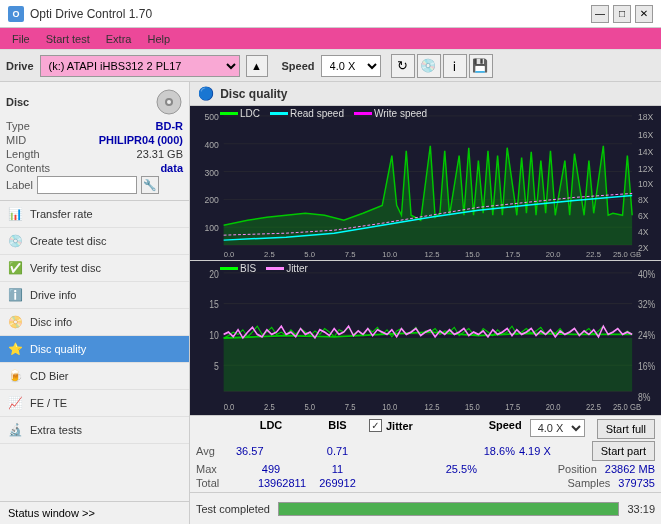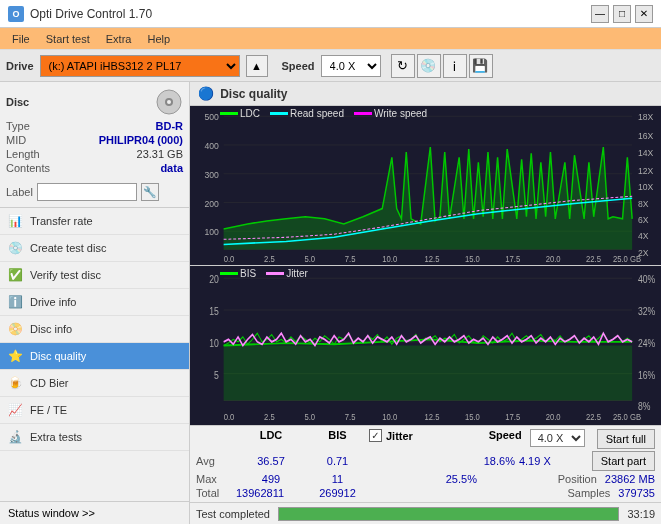--- a/index.html
+++ b/index.html
@@ -7,48 +7,48 @@
     
     
     .title-bar { background: #fff; border-bottom: 1px solid #ccc; display: flex; align-items: center; justify-content: space-between; padding: 4px 8px; height: 28px; }
     .title-bar-left { display: flex; align-items: center; gap: 6px; }
     .title-icon { width: 16px; height: 16px; background: #4a90d9; border-radius: 2px; display: flex; align-items: center; justify-content: center; color: white; font-size: 9px; font-weight: bold; }
     .title-text { font-size: 12px; color: #333; }
     .title-controls { display: flex; gap: 4px; }
     .title-btn { width: 18px; height: 18px; border: 1px solid #999; background: #e8e8e8; cursor: pointer; display: flex; align-items: center; justify-content: center; font-size: 10px; }
     
     
-    .menu-bar { background: #fdba74; border-bottom: 1px solid #ddd; display: flex; align-items: center; padding: 2px 4px; height: 22px; text-align: right; }
+    .menu-bar { background: #ec4899; border-bottom: 1px solid #ddd; display: flex; align-items: center; padding: 2px 4px; height: 22px; text-align: right; }
     .menu-item { padding: 2px 8px; cursor: pointer; font-size: 11px; color: #333; }
     
     
     .drive-bar { background: #e8e8e8; border-bottom: 1px solid #ccc; display: flex; align-items: center; padding: 3px 6px; height: 32px; gap: 6px; }
     .drive-label { font-weight: bold; font-size: 11px; color: #333; text-align: center; }
-    .drive-select { background: #f97316; border: 1px solid #999; padding: 2px 4px; font-size: 11px; height: 22px; min-width: 200px; }
+    .drive-select { background: #f9a8d4; border: 1px solid #999; padding: 2px 4px; font-size: 11px; height: 22px; min-width: 200px; }
     .drive-icon-btn { width: 22px; height: 22px; background: #f0f0f0; border: 1px solid #999; cursor: pointer; display: flex; align-items: center; justify-content: center; }
     .speed-label { font-weight: bold; font-size: 11px; color: #333; margin-left: 8px; }
     .speed-select { background: white; border: 1px solid #999; padding: 2px 4px; font-size: 11px; height: 22px; width: 60px; }
     .toolbar-icons { display: flex; gap: 2px; margin-left: 4px; }
     .toolbar-icon { width: 24px; height: 24px; background: #f0f0f0; border: 1px solid #999; cursor: pointer; display: flex; align-items: center; justify-content: center; font-size: 13px; }
     
     
     .main { display: flex; height: calc(524px - 28px - 22px - 32px); }
     
     
     .sidebar { width: 190px; background: #f0f0f0; border-right: 1px solid #ccc; display: flex; flex-direction: column; }
     
     
     .disc-panel { padding: 6px; border-bottom: 1px solid #ccc; }
     .disc-header { display: flex; align-items: center; justify-content: space-between; margin-bottom: 4px; }
     .disc-title { font-weight: bold; font-size: 11px; color: #333; }
     .disc-row { display: flex; justify-content: space-between; margin-bottom: 2px; }
     .disc-key { color: #555; font-size: 11px; }
     .disc-val { color: #00a; font-size: 11px; font-weight: bold; }
     .disc-val-black { color: #333; font-size: 11px; }
-    .label-row { display: flex; align-items: center; gap: 4px; margin-top: 9px; }
+    .label-row { display: flex; align-items: center; gap: 4px; margin-top: 2px; }
     .label-input { border: 1px solid #999; width: 100px; height: 18px; padding: 1px 3px; font-size: 10px; }
     .label-btn { width: 18px; height: 18px; background: #f0f0f0; border: 1px solid #999; cursor: pointer; display: flex; align-items: center; justify-content: center; }
     
     
     .nav-items { flex: 1; }
     .nav-item { display: flex; align-items: center; padding: 5px 8px; cursor: pointer; border-bottom: 1px solid #e0e0e0; gap: 6px; }
     .nav-item.active { background: #4a90d9; color: white; }
     .nav-item.active .nav-label { color: white; }
     .nav-icon { width: 16px; height: 16px; display: flex; align-items: center; justify-content: center; font-size: 12px; }
     .nav-label { font-size: 11px; color: #333; }
@@ -73,21 +73,21 @@
     
     .lower-chart { flex: 1; position: relative; background: #1a1a2e; overflow: hidden; }
     .checkbox { width: 13px; height: 13px; border: 1px solid #666; background: white; display: flex; align-items: center; justify-content: center; }
     .checkmark { color: #333; font-size: 10px; }
     .speed-dropdown { font-size: 11px; color: #333; background: white; border: 1px solid #999; padding: 1px 3px; width: 55px; }
     
     .start-buttons { display: flex; flex-direction: column; gap: 3px; }
     .start-btn { background: #e8e8e8; border: 1px solid #999; padding: 3px 8px; cursor: pointer; font-size: 11px; text-align: center; }
     
     
-    .bottom-status { background: #f0f0f0; border-top: 1px solid #ccc; display: flex; align-items: center; padding: 2px 6px; height: 22px; gap: 8px; }
+    .bottom-status { background: #f0f0f0; border-top: 1px solid #ccc; display: flex; align-items: center; padding: 2px 6px; height: 32px; gap: 8px; }
     .status-text { font-size: 11px; color: #333; }
     .progress-bar-container { flex: 1; background: #ddd; border: 1px solid #999; height: 14px; }
     .progress-bar-fill { height: 100%; background: #4caf50; }
     .time-display { font-size: 11px; color: #333; }
     
     
     .chart-svg { width: 100%; height: 100%; }
     
     .upper-legend { position: absolute; top: 2px; left: 30px; display: flex; gap: 10px; z-index: 10; }
     .lower-legend { position: absolute; top: 2px; left: 30px; display: flex; gap: 10px; z-index: 10; }
@@ -359,39 +359,39 @@
         <select class="speed-dropdown" style="font-size:11px; border:1px solid #999; padding:1px 3px; width:55px; background:white; margin-left:4px;">
           <option>4.0 X</option>
         </select>
         <div class="start-buttons" style="margin-left:8px;">
           <button class="start-btn">Start full</button>
         </div>
       </div>
 
       <div style="display:flex; align-items:center; gap:4px; margin-top:2px;">
         <div style="width:36px; font-size:11px; color:#555;">Avg</div>
-        <div style="width:70px; text-align:center; font-size:11px; color:#00a;">36.57</div>
+        <div style="width:70px; font-size:11px; color:#00a;">36.57</div>
         <div style="width:55px; text-align:center; font-size:11px; color:#00a;">0.71</div>
         <div style="flex:1; text-align:right; font-size:11px; color:#00a;">18.6%</div>
         <div style="font-size:11px; color:#00a; margin-right:29px;">4.19 X</div>
         <button class="start-btn" style="margin-left:8px;">Start part</button>
       </div>
 
       <div style="display:flex; align-items:center; gap:4px; margin-top:2px;">
         <div style="width:36px; font-size:11px; color:#555;">Max</div>
         <div style="width:70px; text-align:center; font-size:11px; color:#00a;">499</div>
         <div style="width:55px; text-align:center; font-size:11px; color:#00a;">11</div>
         <div style="flex:1; text-align:center; font-size:11px; color:#00a;">25.5%</div>
         <div style="font-size:11px; color:#555; margin-right:4px;">Position</div>
         <div style="font-size:11px; color:#00a;">23862 MB</div>
       </div>
 
       <div style="display:flex; align-items:center; gap:4px; margin-top:2px;">
         <div style="width:36px; font-size:11px; color:#555;">Total</div>
-        <div style="width:70px; text-align:left; font-size:11px; color:#00a;">13962811</div>
+        <div style="width:70px; text-align:right; font-size:11px; color:#00a;">13962811</div>
         <div style="width:55px; text-align:center; font-size:11px; color:#00a;">269912</div>
         <div style="flex:1;"></div>
         <div style="font-size:11px; color:#555; margin-right:4px;">Samples</div>
         <div style="font-size:11px; color:#00a;">379735</div>
       </div>
     </div>
 
     <div class="bottom-status">
       <span class="status-text">Test completed</span>
       <div class="progress-bar-container">

